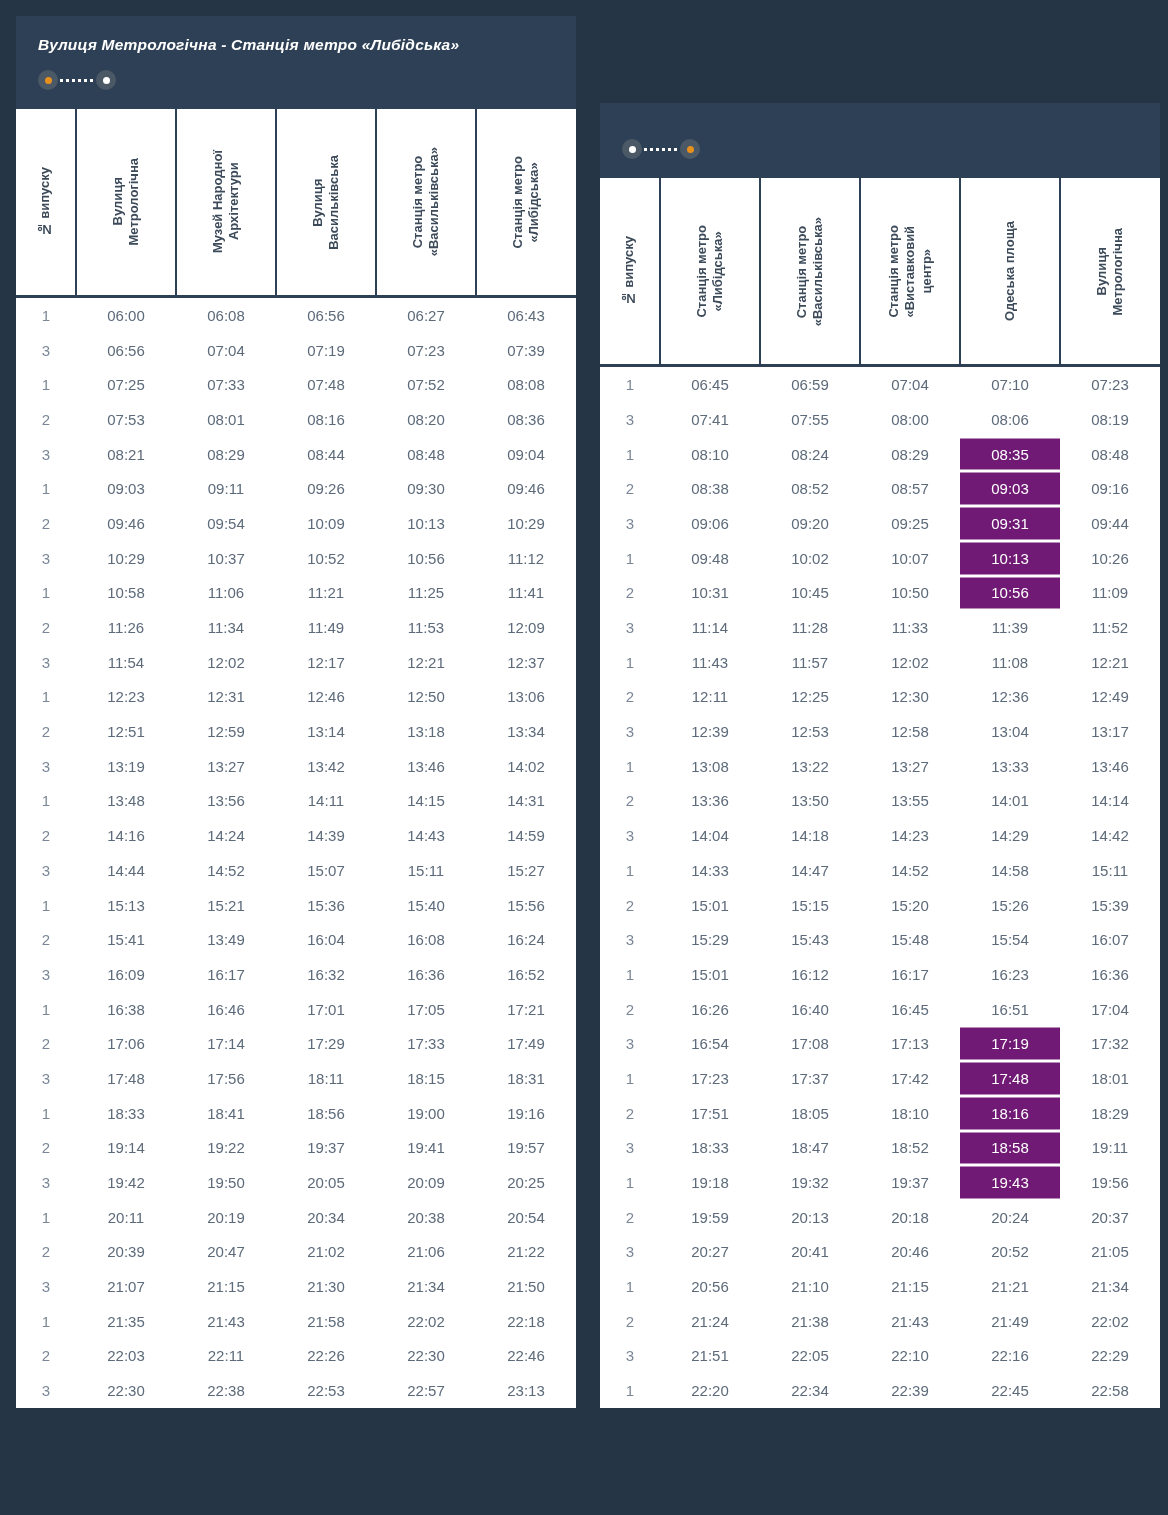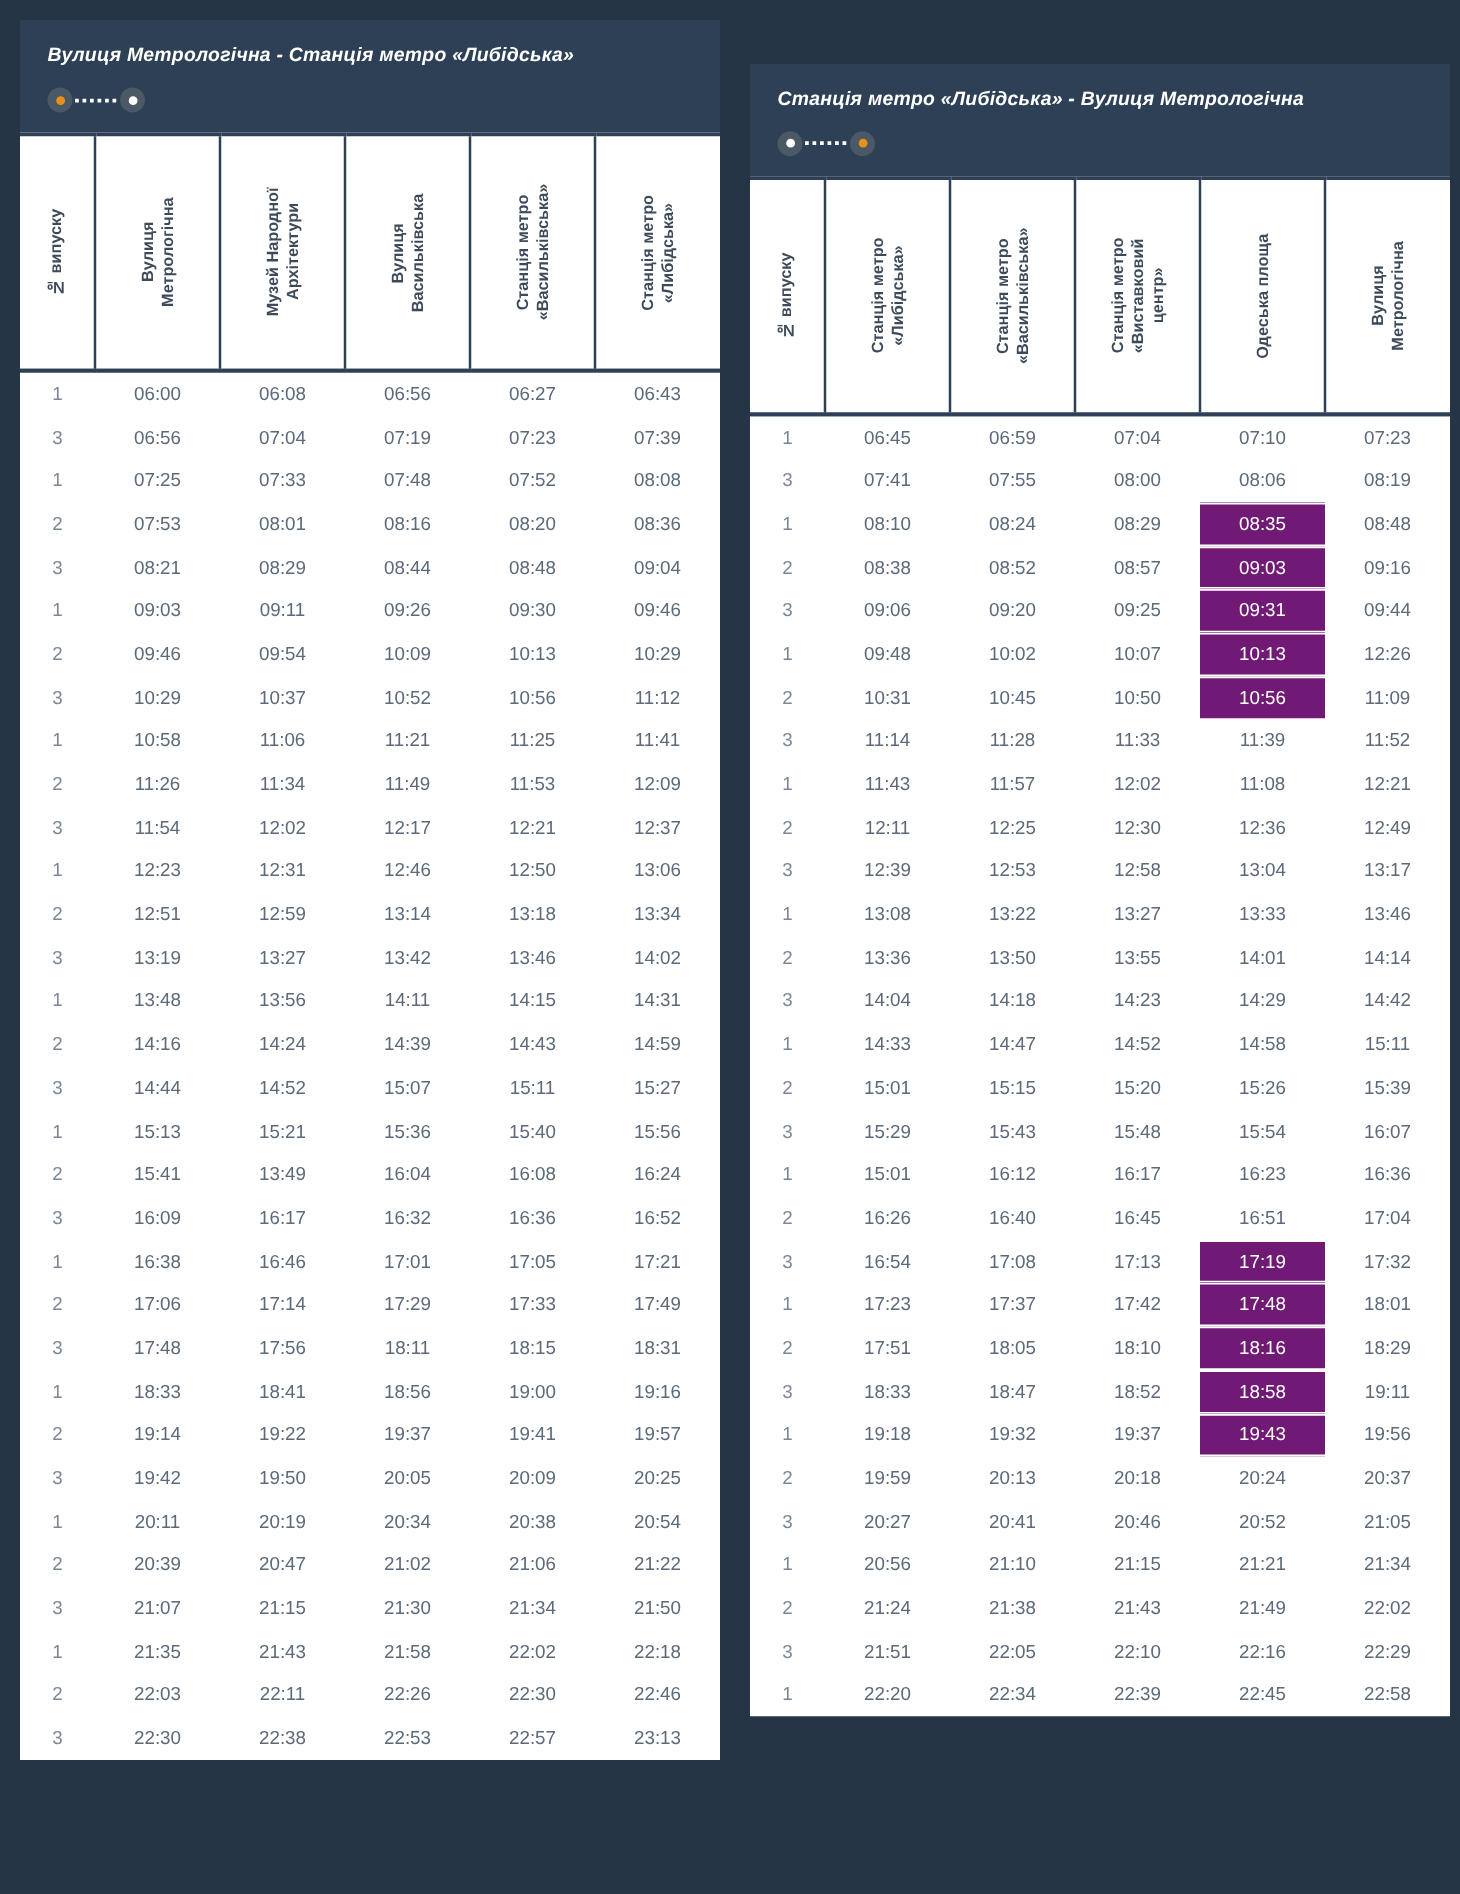--- a/index.html
+++ b/index.html
@@ -9,21 +9,21 @@
   }
   body {
     width: 1168px;
     height: 1515px;
     font-family: "Liberation Sans", sans-serif;
     overflow: hidden;
   }
 
   .board {
     display: flex;
-    align-items: center;
+    align-items: flex-end;
     gap: 24px;
     padding: 16px;
     box-sizing: border-box;
   }
 
   .panel {
     width: 560px;
     background: #2e4055;
     box-sizing: border-box;
   }
@@ -435,21 +435,20 @@
             <td>22:38</td>
             <td>22:53</td>
             <td>22:57</td>
             <td>23:13</td>
           </tr>
         </tbody>
       </table>
     </div>
     <div class="panel">
       <div class="panel-head">
-        <div class="panel-title">Станція метро «Либідська» - Вулиця Метрологічна</div>
         <div class="route-indicator">
           <span class="route-node">
             <span class="route-pip pip-white"></span>
           </span>
           <span class="route-dots"></span>
           <span class="route-node">
             <span class="route-pip pip-orange"></span>
           </span>
         </div>
       </div>
@@ -529,21 +528,21 @@
             <td>09:25</td>
             <td class="hl">09:31</td>
             <td>09:44</td>
           </tr>
           <tr>
             <td class="trip">1</td>
             <td>09:48</td>
             <td>10:02</td>
             <td>10:07</td>
             <td class="hl">10:13</td>
-            <td>12:26</td>
+            <td>10:26</td>
           </tr>
           <tr>
             <td class="trip">2</td>
             <td>10:31</td>
             <td>10:45</td>
             <td>10:50</td>
             <td class="hl">10:56</td>
             <td>11:09</td>
           </tr>
           <tr>

